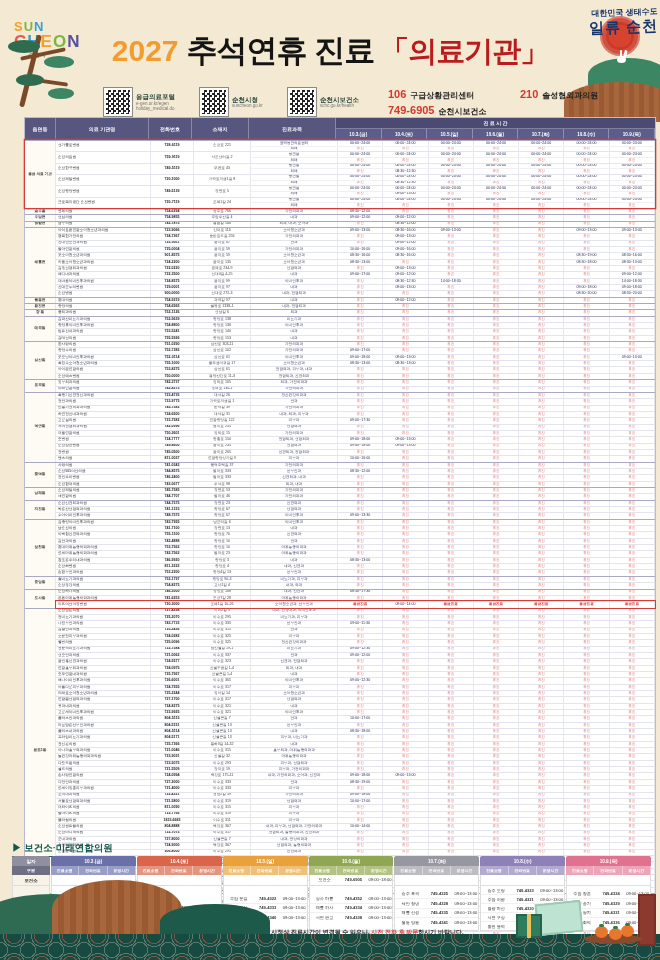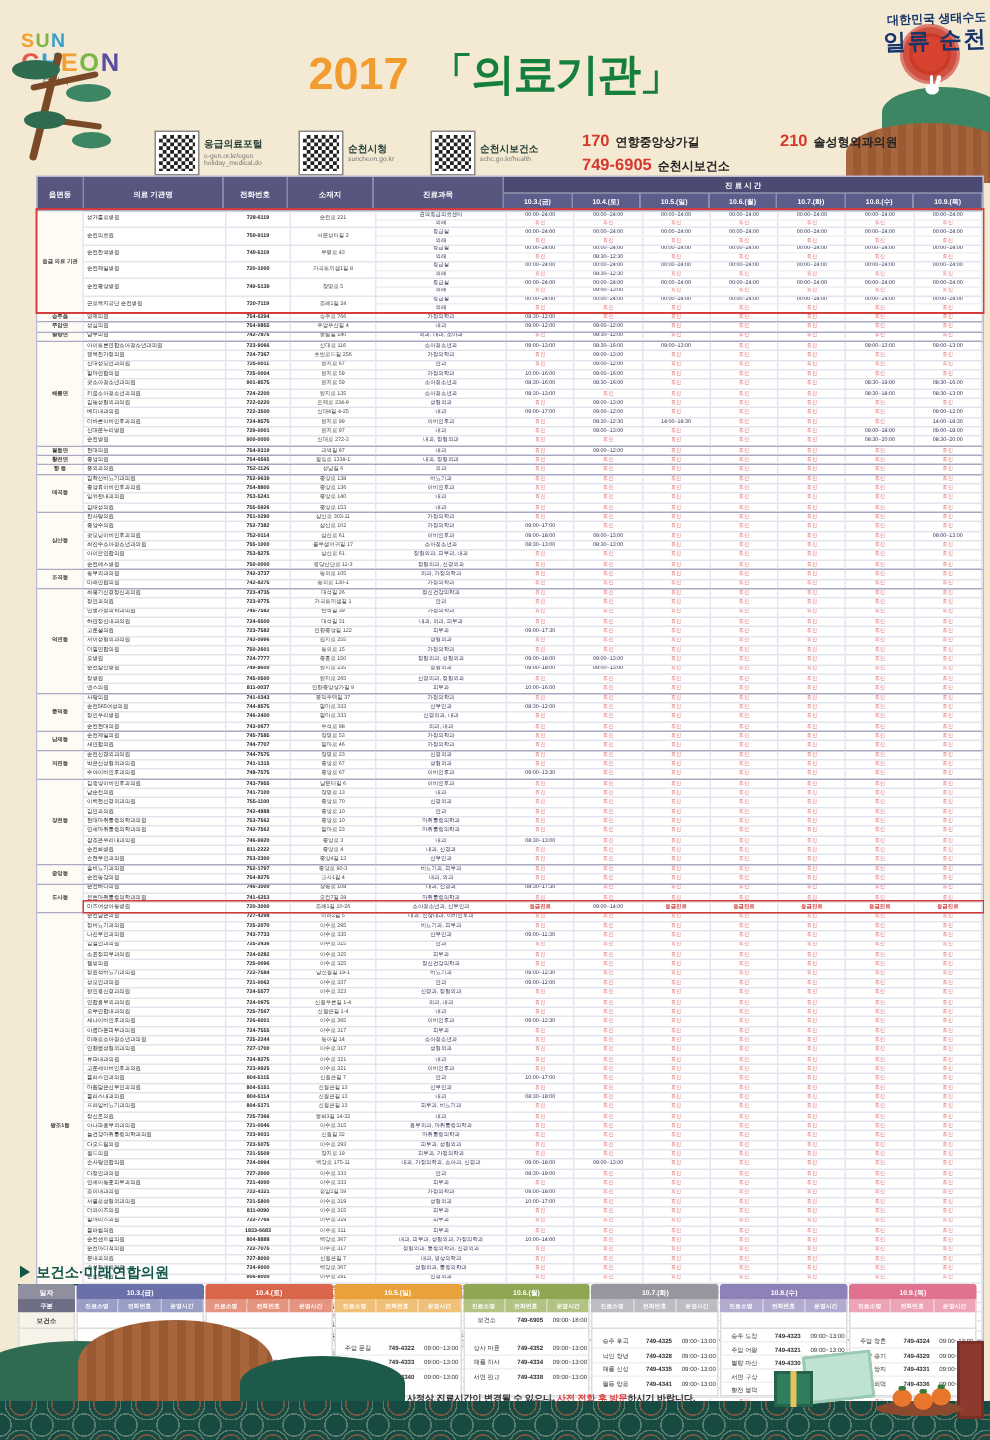--- a/index.html
+++ b/index.html
@@ -12,21 +12,21 @@
   .logo .l2{font-size:17px;font-weight:bold;letter-spacing:1px;}
   .logo .sub{font-size:6px;color:#555;margin-top:2px;margin-left:14px;}
   .pine-trunk{left:28px;top:34px;width:5px;height:74px;background:#7a4a28;border-radius:3px;transform:rotate(14deg);}
   .pine-branch{left:20px;top:52px;width:46px;height:4px;background:#7a4a28;border-radius:2px;transform:rotate(-12deg);}
   .pine-branch2{left:30px;top:80px;width:38px;height:4px;background:#7a4a28;border-radius:2px;transform:rotate(8deg);}
   .needle{background:#2e6b4f;border-radius:50%;}
   .needle.light{background:#3c8663;}
   .title-row{left:120px;top:30px;width:420px;display:flex;justify-content:center;align-items:baseline;white-space:nowrap;}
   .t-year{font-size:30px;font-weight:bold;color:#f29b2e;margin-right:8px;}
   .t-main{font-size:31px;font-weight:bold;color:#141414;letter-spacing:-1px;}
-  .t-bracket{font-size:29px;font-weight:bold;color:#15803d;margin-left:6px;letter-spacing:-1px;}
+  .t-bracket{font-size:29px;font-weight:bold;color:#b91c1c;margin-left:6px;letter-spacing:-1px;}
   .stamp-circle{left:600px;top:16px;width:40px;height:40px;border-radius:50%;
     background:radial-gradient(circle,#d8432f 0 40%,#cb3a27 41% 100%);
     box-shadow:inset 0 0 0 2px rgba(255,255,255,.25), inset 0 0 0 6px rgba(255,255,255,.12);}
   .stamp-txt{left:532px;top:8px;width:126px;text-align:right;color:#16356b;transform:rotate(-2deg);}
   .stamp-txt .s1{font-size:8px;font-weight:bold;}
   .stamp-txt .s2{font-size:15px;font-weight:bold;letter-spacing:1px;}
   .hill-green{right:-8px;top:58px;width:80px;height:34px;background:#3c8663;border-radius:50% 50% 0 0;}
   .hill-brown{right:-14px;top:82px;width:110px;height:40px;border-radius:60% 60% 0 0;
     background:repeating-linear-gradient(90deg,#a8663c 0 5px,#9a5a33 5px 10px);}
   .rabbit-body{right:34px;top:56px;width:9px;height:7px;background:#fff;border-radius:50%;}
@@ -133,21 +133,22 @@
 </div>
 <div class="abs pine-trunk"></div>
 <div class="abs pine-branch"></div>
 <div class="abs pine-branch2"></div>
 <div class="abs needle" style="left:8px;top:40px;width:32px;height:13px;"></div>
 <div class="abs needle light" style="left:44px;top:56px;width:30px;height:12px;"></div>
 <div class="abs needle" style="left:16px;top:74px;width:28px;height:12px;"></div>
 <div class="abs needle light" style="left:48px;top:88px;width:26px;height:11px;"></div>
 
 <div class="abs title-row">
-  <span class="t-year">2017</span>
+  <span class="t-year">2027</span>
+  <span class="t-main">추석연휴 진료</span>
   <span class="t-bracket">「의료기관」</span>
 </div>
 
 <div class="abs stamp-circle"></div>
 <div class="abs stamp-txt">
   <div class="s1">대한민국 생태수도</div>
   <div class="s2">일류 순천</div>
 </div>
 <div class="abs hill-green"></div>
 <div class="abs rabbit-ear"></div>
@@ -172,22 +173,22 @@
 </div>
 <div class="abs qr-group" style="left:288px;top:88px;">
   <div class="qr"></div>
   <div class="qr-texts">
     <div class="qr-label">순천시보건소</div>
     <div class="qr-url">schc.go.kr/health</div>
   </div>
 </div>
 
 <div class="abs phone-line" style="left:388px;top:88px;">
-  <span class="ph-num">170</span>
-  <span class="ph-label">연향중앙상가길</span>
+  <span class="ph-num">106</span>
+  <span class="ph-label">구급상황관리센터</span>
 </div>
 <div class="abs phone-line" style="left:520px;top:88px;">
   <span class="ph-num">210</span>
   <span class="ph-label">솔성형외과의원</span>
 </div>
 <div class="abs phone-line" style="left:388px;top:104px;">
   <span class="ph-num">749-6905</span>
   <span class="ph-label">순천시보건소</span>
 </div>
 

